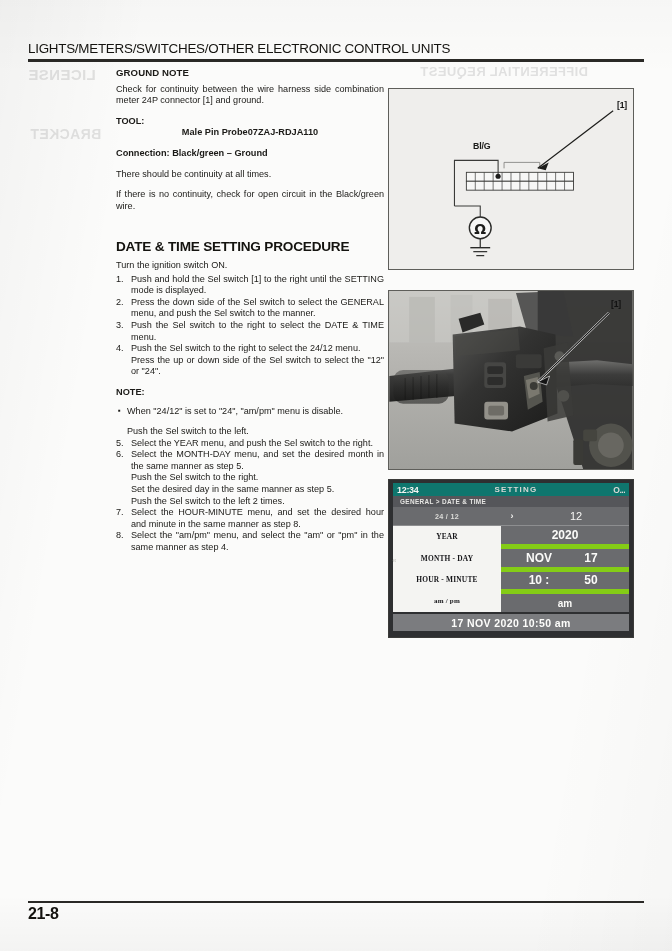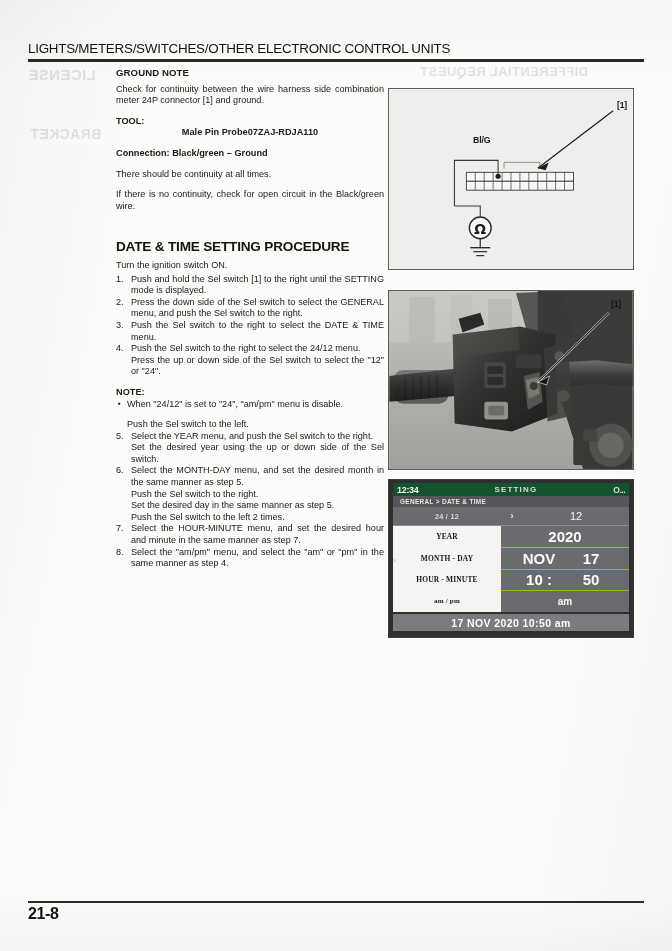--- a/index.html
+++ b/index.html
@@ -103,21 +103,21 @@
     position: absolute; left: 0; top: 0;
     width: 13px;
     text-align: left;
   }
   ol.steps > li .sub {
     display: block;
     text-align: justify;
   }
 
   
-  .note-head { font-weight: bold; font-size: 9.2px; margin: 9px 0 1px 0; }
+  .note-head { font-weight: bold; font-size: 9.2px; margin: 9px 0 8px 0; }
   ul.note { margin: 0 0 0 0; padding: 0; list-style: none; }
   ul.note > li {
     position: relative;
     padding-left: 11px;
     text-align: justify;
   }
   ul.note > li .bullet {
     position: absolute; left: 2px; top: -1px;
     font-size: 8px;
   }
@@ -172,21 +172,21 @@
     background: #2e2f31;
     padding: 3px 4px 4px 4px;
     font-size: 7px;
     color: #f2f2f0;
     overflow: hidden;
   }
   .lcd-topbar {
     display: flex; align-items: center; justify-content: space-between;
     height: 13px;
     padding: 0 4px;
-    background: #14532d;
+    background: #0f766e;
   }
   .lcd-clock { font-size: 9px; font-weight: bold; letter-spacing: -.3px; color: #f4f4f2; }
   .lcd-mode  { font-size: 8px; font-weight: bold; letter-spacing: 1.2px; color: #d9d9d6; }
   .lcd-right { font-size: 8.5px; font-weight: bold; color: #d9d9d6; letter-spacing: -.5px; }
 
   .lcd-crumb {
     height: 11px;
     background: #55565a;
     color: #e6e6e3;
     font-size: 6.4px;
@@ -229,23 +229,23 @@
     flex: 1;
     display: flex; align-items: center; justify-content: center;
     font-size: 7.4px; font-weight: bold; letter-spacing: .2px; font-family: Liberation Serif, serif;
   }
   .lcd-names .n.small { font-size: 7px; font-weight: bold; }
 
   .lcd-values { flex: 1; display: flex; flex-direction: column; }
   .lcd-values .v {
     flex: 1;
     background: #6a6b6e;
-    border-bottom: 1px solid #84cc16;
-    display: flex; align-items: center; justify-content: center;
-    color: #fbfbf9; font-size: 15px; font-weight: bold;
+    border-bottom: 5px solid #84cc16;
+    display: flex; align-items: center; justify-content: center;
+    color: #fbfbf9; font-size: 12px; font-weight: bold;
     position: relative;
   }
   .lcd-values .v:last-child { border-bottom: none; }
   .lcd-values .v.split {
     justify-content: space-around;
     padding: 0 12px;
   }
   .lcd-values .v.split span { flex: 1; text-align: center; }
   .lcd-values .v.small { font-size: 10px; }
 
@@ -315,38 +315,38 @@
   <p class="para">If there is no continuity, check for open circuit in the Black/green wire.</p>
 
   <div style="height:20px;"></div>
 
   <div class="h-big">DATE &amp; TIME SETTING PROCEDURE</div>
 
   <p class="tight">Turn the ignition switch ON.</p>
 
   <ol class="steps" id="steps1">
       <li><span class="num">1.</span><span>Push and hold the Sel switch [1] to the right until the SETTING mode is displayed.</span></li>
-      <li><span class="num">2.</span><span>Press the down side of the Sel switch to select the GENERAL menu, and push the Sel switch to the right.</span></li>
+      <li><span class="num">2.</span><span>Press the down side of the Sel switch to select the GENERAL menu, and push the Sel switch to the manner.</span></li>
       <li><span class="num">3.</span><span>Push the Sel switch to the right to select the DATE &amp; TIME menu.</span></li>
       <li><span class="num">4.</span><span>Push the Sel switch to the right to select the 24/12 menu.</span><span class="sub">Press the up or down side of the Sel switch to select the "12" or "24".</span></li>
     </ol>
 
   <div class="note-head">NOTE:</div>
   <ul class="note">
     <li>
       <span class="bullet">▪</span>
       <span>When "24/12" is set to "24", "am/pm" menu is disable.</span>
     </li>
   </ul>
   <p class="note-after">Push the Sel switch to the left.</p>
 
   <ol class="steps" id="steps2">
-      <li><span class="num">5.</span><span>Select the YEAR menu, and push the Sel switch to the right.</span><span class="sub">Set the desired year using the up or down side of the Sel switch.</span></li>
+      <li><span class="num">5.</span><span>Select the YEAR menu, and push the Sel switch to the right.</span></li>
       <li><span class="num">6.</span><span>Select the MONTH-DAY menu, and set the desired month in the same manner as step 5.</span><span class="sub">Push the Sel switch to the right.</span><span class="sub">Set the desired day in the same manner as step 5.</span><span class="sub">Push the Sel switch to the left 2 times.</span></li>
-      <li><span class="num">7.</span><span>Select the HOUR-MINUTE menu, and set the desired hour and minute in the same manner as step 7.</span></li>
+      <li><span class="num">7.</span><span>Select the HOUR-MINUTE menu, and set the desired hour and minute in the same manner as step 8.</span></li>
       <li><span class="num">8.</span><span>Select the "am/pm" menu, and select the "am" or "pm" in the same manner as step 4.</span></li>
     </ol>
 </div>
 
 <div class="fig fig-diagram">
   <div class="panel-box">
     <svg class="dgm-svg" viewBox="0 0 246 182">
 
       <g stroke="#3a3a38" stroke-width="0.9" fill="#f7f7f6">
         <rect x="78" y="84" width="108" height="9"></rect>
@@ -377,21 +377,21 @@
       <line x1="92" y1="151" x2="92" y2="160" stroke="#2a2a28" stroke-width="1.2"></line>
       <line x1="82" y1="160" x2="102" y2="160" stroke="#2a2a28" stroke-width="1.4"></line>
       <line x1="85" y1="164" x2="99" y2="164" stroke="#2a2a28" stroke-width="1.2"></line>
       <line x1="88" y1="168" x2="96" y2="168" stroke="#2a2a28" stroke-width="1.2"></line>
 
       <polyline points="116,80 116,74 152,74 152,80" fill="none" stroke="#7a7a77" stroke-width="0.8"></polyline>
 
       <line x1="226" y1="22" x2="150" y2="80" stroke="#1d1d1b" stroke-width="1.2"></line>
       <polygon points="150,80 161,74 158,82" fill="#1d1d1b"></polygon>
     </svg>
-    <div class="dgm-label" style="left:84px; top:46px;">Bl/G</div>
+    <div class="dgm-label" style="left:84px; top:52px;">Bl/G</div>
     <div class="callout" style="right:6px; top:11px;">[1]</div>
   </div>
 </div>
 
 <div class="fig fig-photo">
   <div class="panel-box">
     <div class="photo-canvas">
       <svg viewBox="0 0 246 180" style="position:absolute;inset:0;width:100%;height:100%;">
         <defs>
           <linearGradient id="bgGrad" x1="0" y1="0" x2="0" y2="1">

